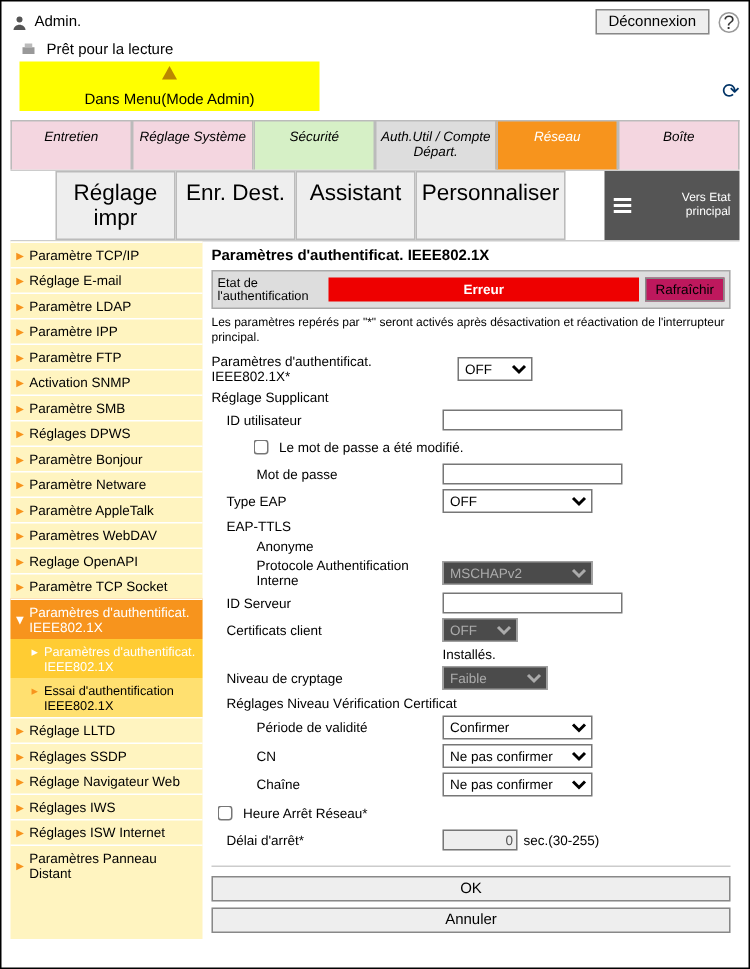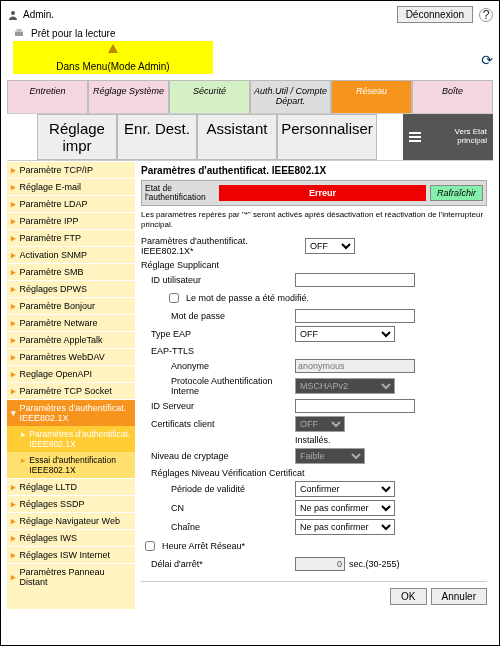--- a/index.html
+++ b/index.html
@@ -29,33 +29,33 @@
   .side-item .arrow { color:#f7941d; font-weight:bold; }
   .side-item.active { background:#f7941d; color:#fff; }
   .side-item.active .arrow { color:#fff; }
   .side-sub { background:#fc3; padding:3px 4px 3px 14px; font-size:8.5px; color:#fff; display:flex; gap:4px; }
   .side-sub.light { background:#ffe070; color:#000; }
   .content { flex:1; padding:4px 6px 4px 6px; font-size:9px; }
   .content h3 { margin:0 0 4px 0; font-size:10px; font-weight:bold; }
   .statusbox { background:#ddd; border:1px solid #aaa; display:flex; align-items:center; padding:3px; gap:4px; }
   .statusbox .lbl { font-size:8.5px; line-height:1.1; width:70px; }
   .statusbox .err { flex:1; background:#e00; color:#fff; text-align:center; font-weight:bold; padding:3px 0; }
-  .statusbox .rf { border:1px solid #888; background:#86efac; padding:2px 6px; font-size:9px;font-style:italic; }
+  .statusbox .rf { border:1px solid #888; background:#be185d; padding:2px 6px; font-size:9px; }
   .note { font-size:8px; color:#000; margin:4px 0 6px 0; line-height:1.2; }
   .row { display:flex; align-items:center; margin:3px 0; gap:4px; }
   .row .l1 { width:160px; }
   .row .l2 { width:150px; padding-left:10px; }
   .textin { border:1px solid #777; height:14px; width:120px; font-size:9px; padding:1px 2px; }
   .textin.w60 { width:50px; }
   .sel { border:1px solid #777; font-size:9px; height:16px; background:#fff; width:100px; }
   .sel.dis { background:#000000; color:#888; }
   .sel.w50 { width:50px; }
   .cb { width:10px; height:10px; }
   .sec { font-weight:normal; margin-top:4px; }
-  .bottom { display:flex; gap:4px; justify-content:flex-end; border-top:1px solid #ccc; margin-top:10px; padding-top:6px; }
+  .bottom { display:flex; gap:4px; justify-content:flex-end; border-top:1px solid #ccc; margin-top:10px; padding-top:6px;flex-direction:column; }
   .bottom button { border:1px solid #888; background:#eee; padding:2px 10px; font-size:10px; }
   svg.icon { width:12px; height:12px; }
 </style>
 </head>
 <body>
 
 <div class="page">
   <div class="top">
     <div class="top-left">
       <svg class="icon" viewBox="0 0 24 24">
@@ -233,21 +233,20 @@
         <div class="l2" style="padding-left:30px;">Mot de passe</div>
         <input class="textin" style="">
       </div>
       <div class="row">
         <div class="l2">Type EAP</div>
         <select class="sel"><option>OFF</option></select>
       </div>
       <div class="sec" style="padding-left:10px;">EAP-TTLS</div>
       <div class="row">
         <div class="l2" style="padding-left:30px;">Anonyme</div>
-        <input class="textin" disabled="" style="background: rgb(238, 238, 238); color: rgb(136, 136, 136);" placeholder="anonymous">
       </div>
       <div class="row">
         <div class="l2" style="padding-left:30px;">Protocole Authentification Interne</div>
         <select class="sel dis" disabled=""><option>MSCHAPv2</option></select>
       </div>
       <div class="row">
         <div class="l2">ID Serveur</div>
         <input class="textin" style="">
       </div>
       <div class="row">

